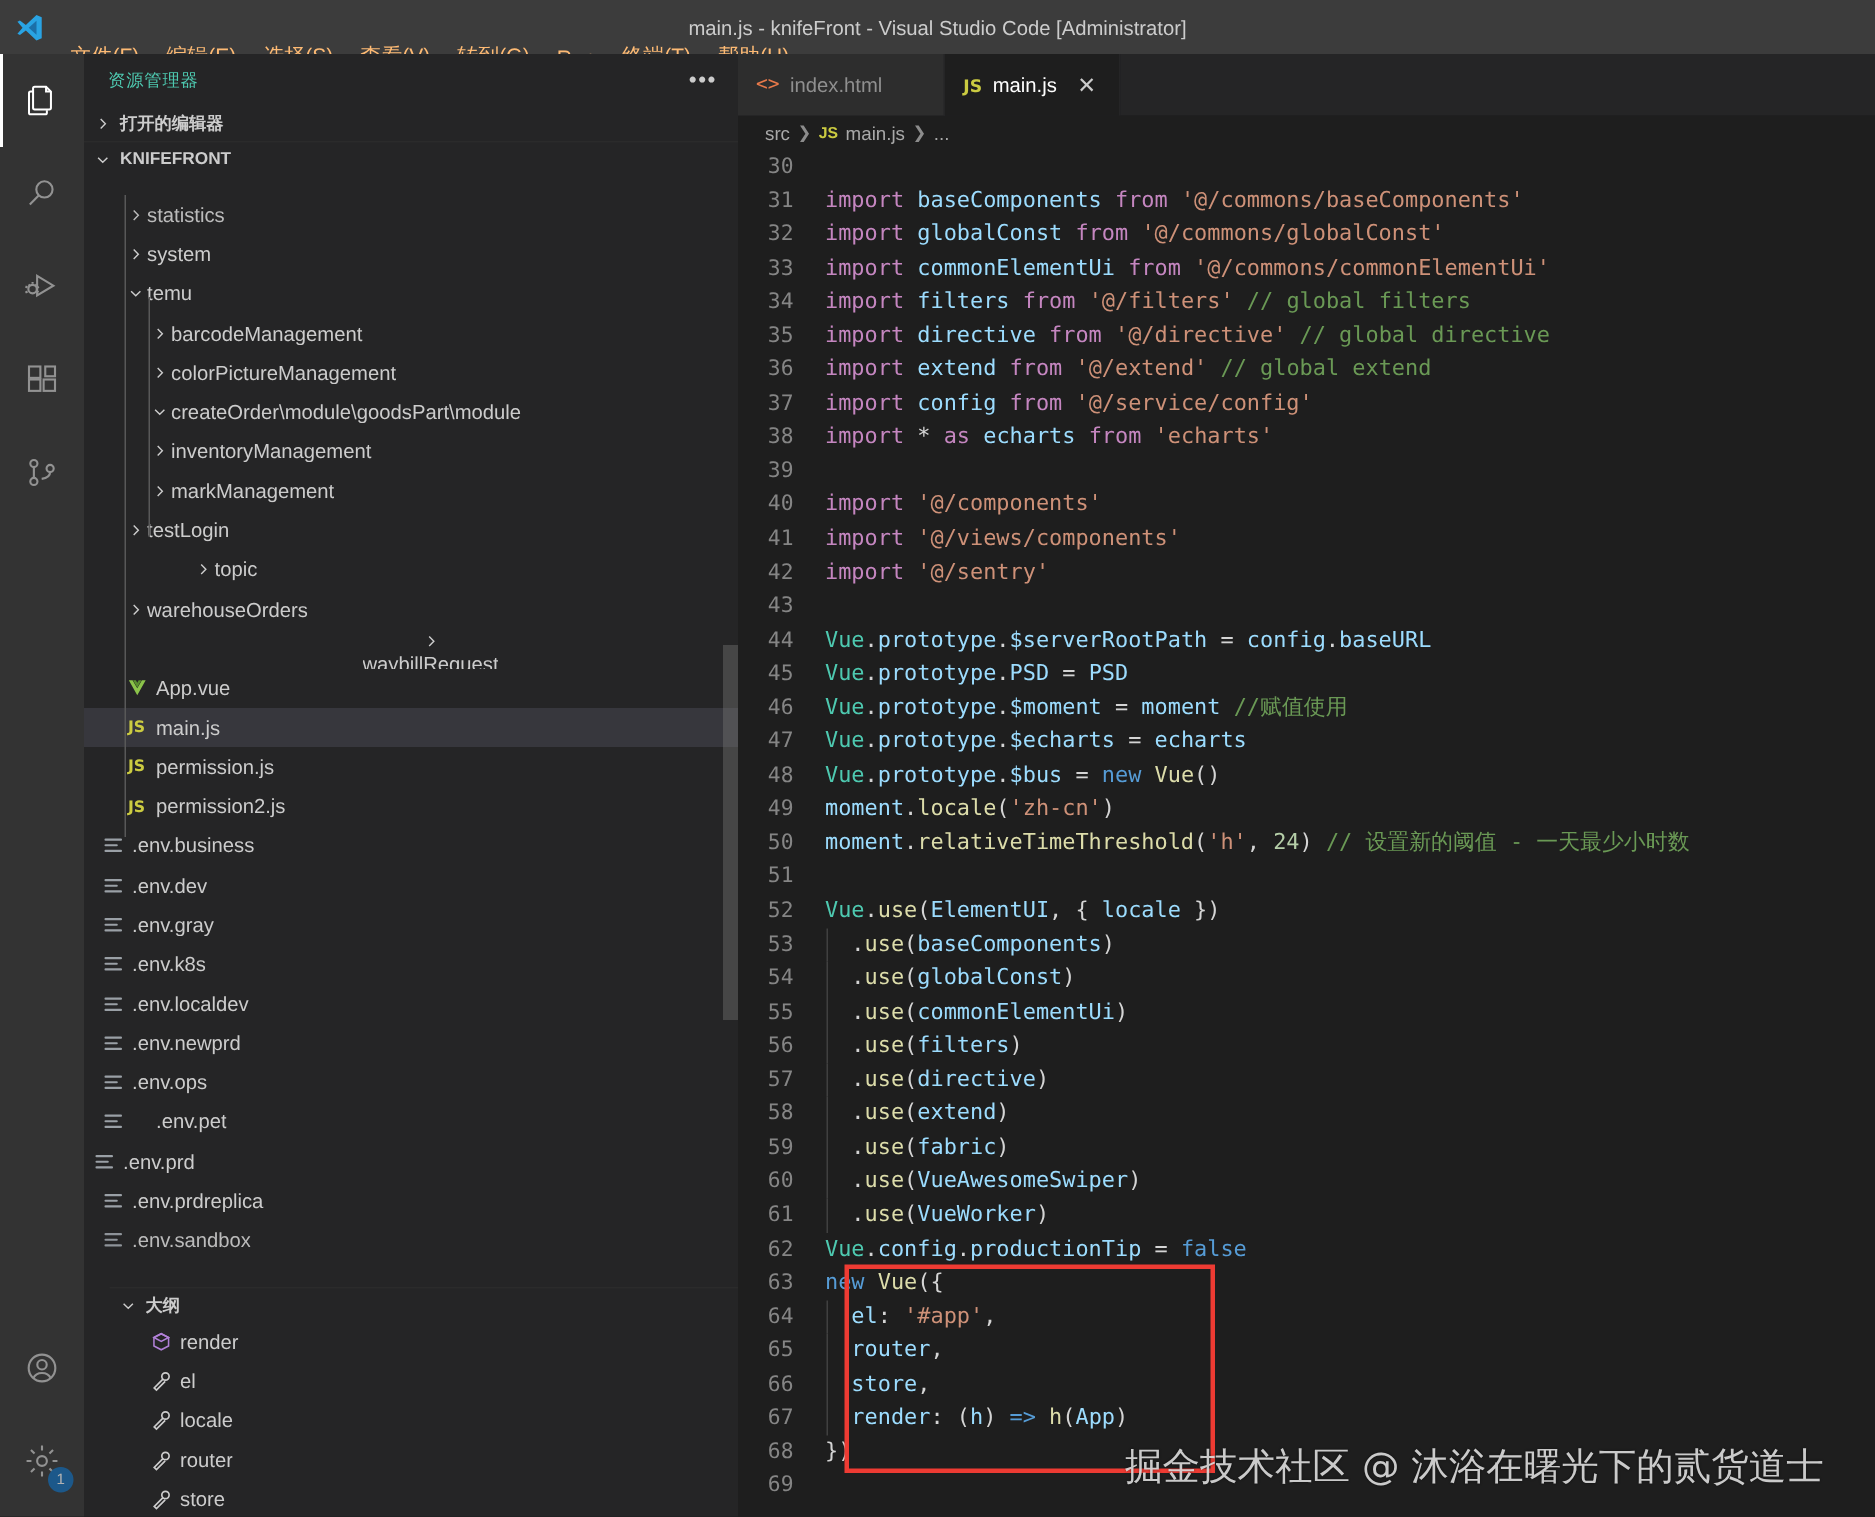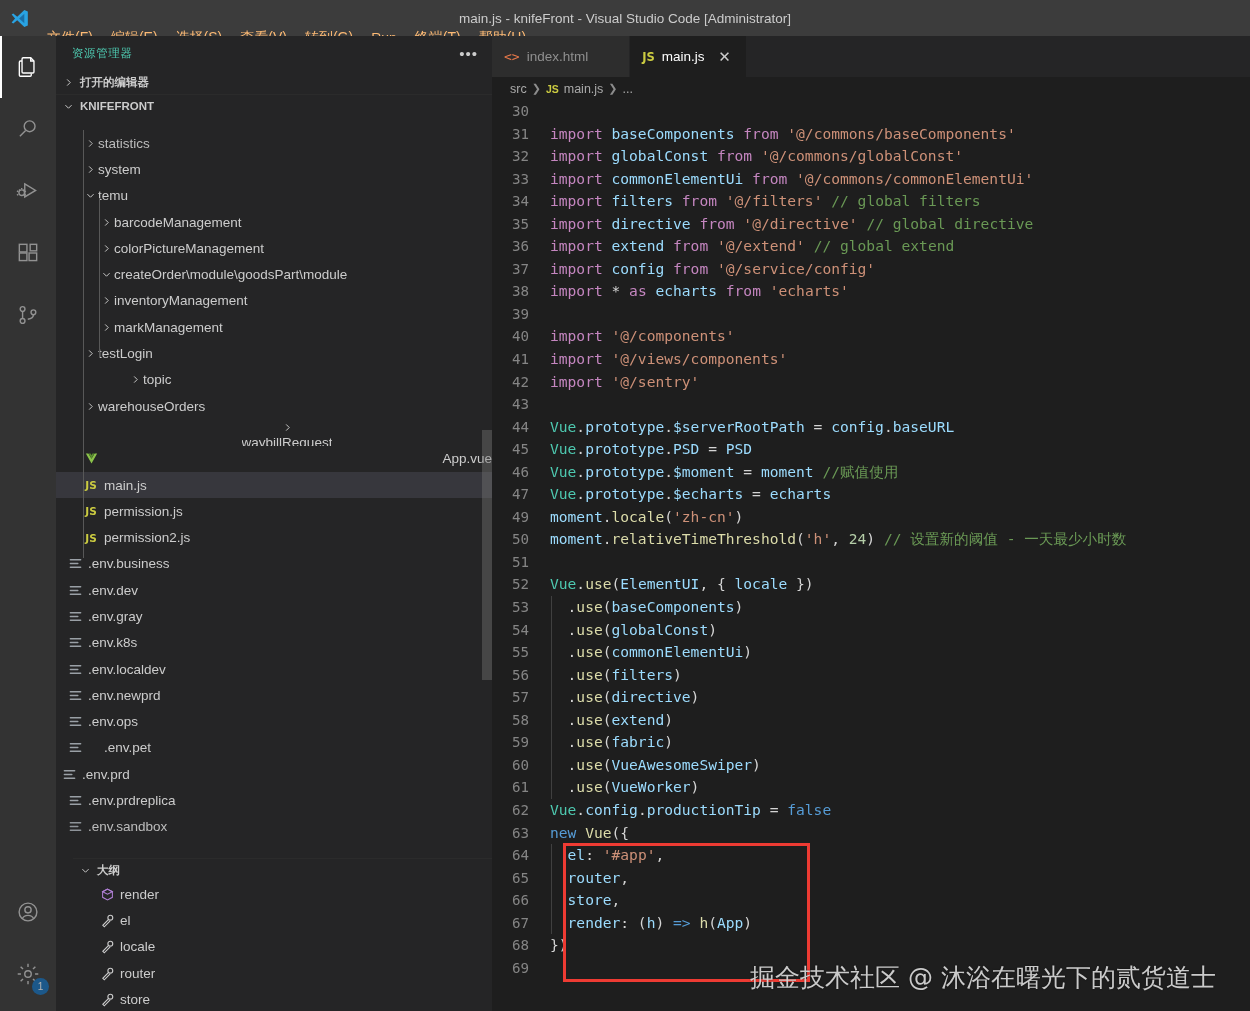--- a/index.html
+++ b/index.html
@@ -337,21 +337,21 @@
         <span class="lbl">warehouseOrders</span>
       </div>
       <div class="row" style="padding-left:26px;flex-direction:column;">
         <span class="chev">
           <svg width="11" height="11" viewBox="0 0 16 16" fill="none" stroke="#cccccc" stroke-width="1.4">
             <path d="M6 3.5 10.5 8 6 12.5"></path>
           </svg>
         </span>
         <span class="lbl">waybillRequest</span>
       </div>
-      <div class="row" style="padding-left:26px;justify-content:space-between;">
+      <div class="row" style="padding-left:26px;">
         <span class="ico">
           <svg width="15" height="15" viewBox="0 0 24 24">
             <path d="M3 4h4l5 8.5L17 4h4L12 20z" fill="#8bc34a"></path>
             <path d="M7.5 4h3L12 6.6 13.5 4h3L12 11.8z" fill="#5a8f2e"></path>
           </svg>
         </span>
         <span class="lbl">App.vue</span>
       </div>
       <div class="row selected" style="padding-left:26px;">
         <span class="ico">
@@ -561,20 +561,21 @@
       <div class="cl"><span class="lnum">38</span><span class="ctext"><span class="k">import </span><span class="p">* </span><span class="k">as</span><span class="p"> </span><span class="v">echarts</span><span class="p"> </span><span class="k">from</span><span class="p"> </span><span class="s">'echarts'</span></span></div>
       <div class="cl"><span class="lnum">39</span><span class="ctext"></span></div>
       <div class="cl"><span class="lnum">40</span><span class="ctext"><span class="k">import </span><span class="s">'@/components'</span></span></div>
       <div class="cl"><span class="lnum">41</span><span class="ctext"><span class="k">import </span><span class="s">'@/views/components'</span></span></div>
       <div class="cl"><span class="lnum">42</span><span class="ctext"><span class="k">import </span><span class="s">'@/sentry'</span></span></div>
       <div class="cl"><span class="lnum">43</span><span class="ctext"></span></div>
       <div class="cl"><span class="lnum">44</span><span class="ctext"><span class="t">Vue</span><span class="p">.</span><span class="v">prototype</span><span class="p">.</span><span class="v">$serverRootPath</span><span class="p"> = </span><span class="v">config</span><span class="p">.</span><span class="v">baseURL</span></span></div>
       <div class="cl"><span class="lnum">45</span><span class="ctext"><span class="t">Vue</span><span class="p">.</span><span class="v">prototype</span><span class="p">.</span><span class="v">PSD</span><span class="p"> = </span><span class="v">PSD</span></span></div>
       <div class="cl"><span class="lnum">46</span><span class="ctext"><span class="t">Vue</span><span class="p">.</span><span class="v">prototype</span><span class="p">.</span><span class="v">$moment</span><span class="p"> = </span><span class="v">moment</span><span class="p"> </span><span class="c">//赋值使用</span></span></div>
       <div class="cl"><span class="lnum">47</span><span class="ctext"><span class="t">Vue</span><span class="p">.</span><span class="v">prototype</span><span class="p">.</span><span class="v">$echarts</span><span class="p"> = </span><span class="v">echarts</span></span></div>
+      <div class="cl"><span class="lnum">48</span><span class="ctext"><span class="t">Vue</span><span class="p">.</span><span class="v">prototype</span><span class="p">.</span><span class="v">$bus</span><span class="p"> = </span><span class="kb">new</span><span class="p"> </span><span class="f">Vue</span><span class="p">()</span></span></div>
       <div class="cl"><span class="lnum">49</span><span class="ctext"><span class="v">moment</span><span class="p">.</span><span class="f">locale</span><span class="p">(</span><span class="s">'zh-cn'</span><span class="p">)</span></span></div>
       <div class="cl"><span class="lnum">50</span><span class="ctext"><span class="v">moment</span><span class="p">.</span><span class="f">relativeTimeThreshold</span><span class="p">(</span><span class="s">'h'</span><span class="p">, </span><span class="n">24</span><span class="p">) </span><span class="c">// 设置新的阈值 - 一天最少小时数</span></span></div>
       <div class="cl"><span class="lnum">51</span><span class="ctext"></span></div>
       <div class="cl"><span class="lnum">52</span><span class="ctext"><span class="t">Vue</span><span class="p">.</span><span class="f">use</span><span class="p">(</span><span class="v">ElementUI</span><span class="p">, { </span><span class="v">locale</span><span class="p"> })</span></span></div>
       <div class="cl"><span class="lnum">53</span><span class="ctext"><span class="ind-guide" style="left:1px;"></span><span class="p">  .</span><span class="f">use</span><span class="p">(</span><span class="v">baseComponents</span><span class="p">)</span></span></div>
       <div class="cl"><span class="lnum">54</span><span class="ctext"><span class="ind-guide" style="left:1px;"></span><span class="p">  .</span><span class="f">use</span><span class="p">(</span><span class="v">globalConst</span><span class="p">)</span></span></div>
       <div class="cl"><span class="lnum">55</span><span class="ctext"><span class="ind-guide" style="left:1px;"></span><span class="p">  .</span><span class="f">use</span><span class="p">(</span><span class="v">commonElementUi</span><span class="p">)</span></span></div>
       <div class="cl"><span class="lnum">56</span><span class="ctext"><span class="ind-guide" style="left:1px;"></span><span class="p">  .</span><span class="f">use</span><span class="p">(</span><span class="v">filters</span><span class="p">)</span></span></div>
       <div class="cl"><span class="lnum">57</span><span class="ctext"><span class="ind-guide" style="left:1px;"></span><span class="p">  .</span><span class="f">use</span><span class="p">(</span><span class="v">directive</span><span class="p">)</span></span></div>
       <div class="cl"><span class="lnum">58</span><span class="ctext"><span class="ind-guide" style="left:1px;"></span><span class="p">  .</span><span class="f">use</span><span class="p">(</span><span class="v">extend</span><span class="p">)</span></span></div>

